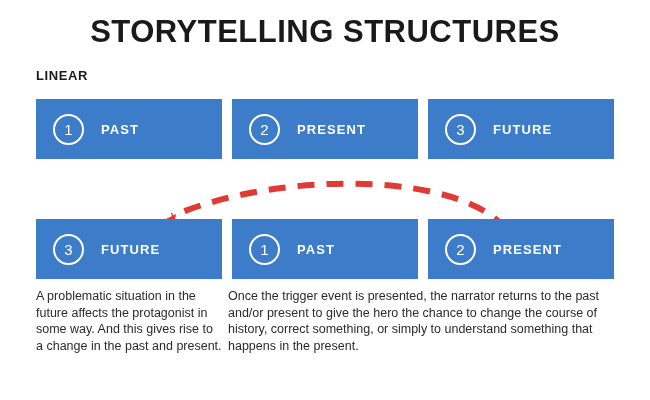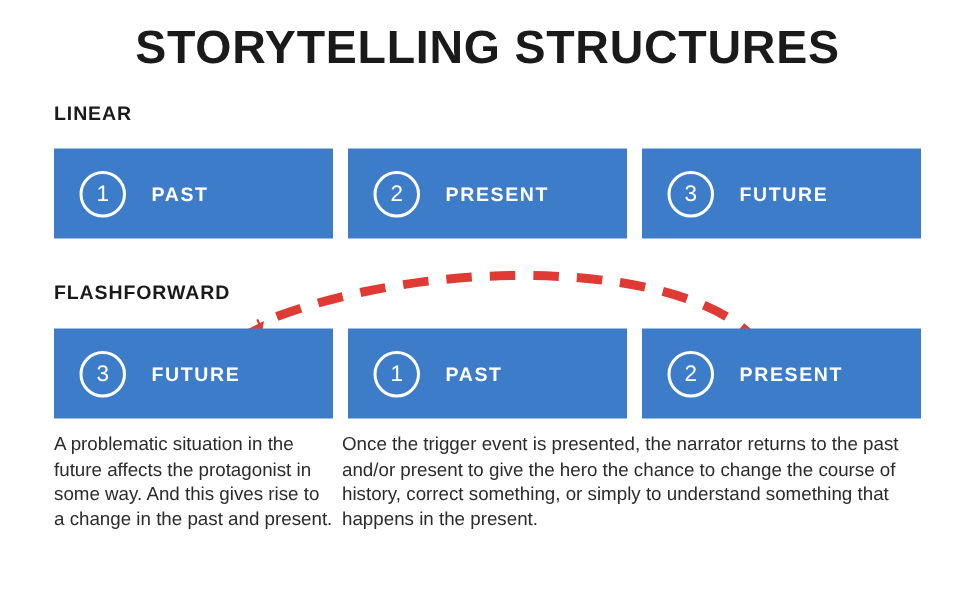--- a/index.html
+++ b/index.html
@@ -124,21 +124,20 @@
     <div class="card">
       <div class="num-circle">2</div>
       <div class="card-label">PRESENT</div>
     </div>
     <div class="card">
       <div class="num-circle">3</div>
       <div class="card-label">FUTURE</div>
     </div>
   </div>
 
-  <div class="section-label label-flash">FLASHFORWARD</div>
 
   <div class="arrow-layer">
     <svg width="578" height="95" viewBox="0 0 578 95">
       <path d="M 470 70 C 430 14, 250 8, 136 56" fill="none" stroke="#e03a34" stroke-width="6" stroke-linecap="butt" stroke-dasharray="17 12"></path>
       <path d="M 140 54 L 108 70 L 136 77 Z" fill="#e03a34"></path>
     </svg>
   </div>
 
   <div class="row row-flash">
     <div class="card">

